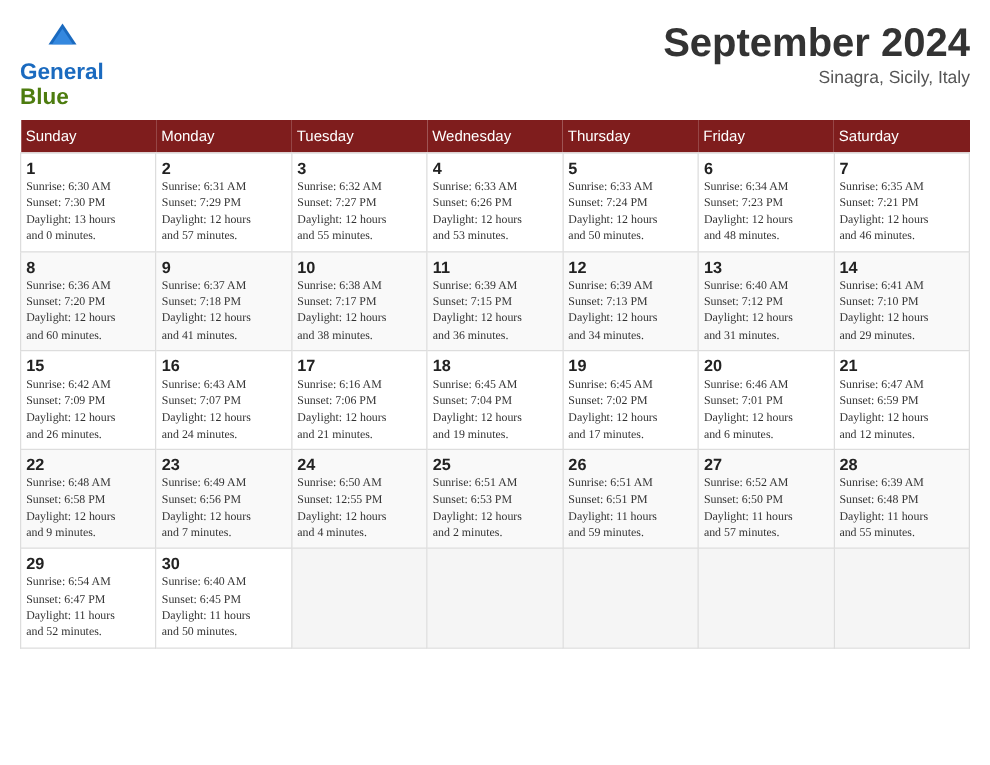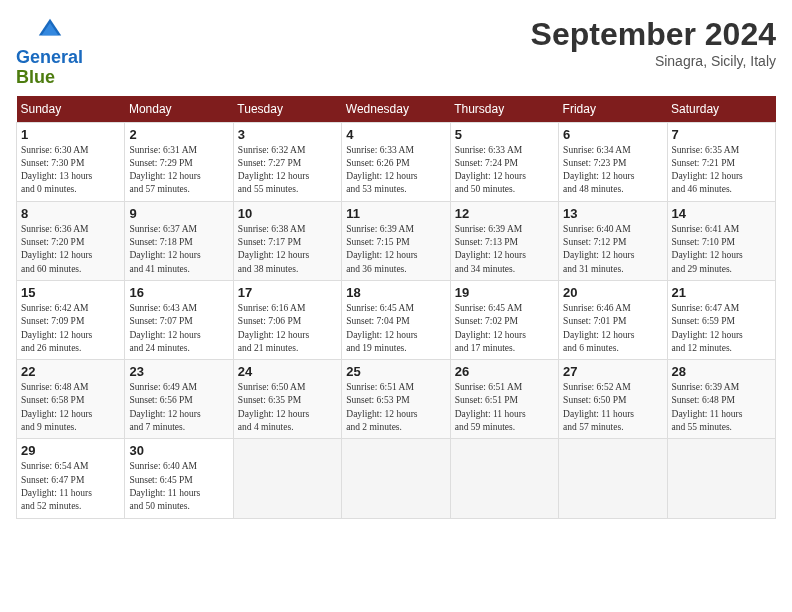--- a/index.html
+++ b/index.html
@@ -214,21 +214,21 @@
         <td>
           <span class="day-num">22</span>
           <div class="day-info"><span>Sunrise: 6:48 AM</span><br><span>Sunset: 6:58 PM</span><br><span>Daylight: 12 hours</span><br><span>and 9 minutes.</span><br></div>
         </td>
         <td>
           <span class="day-num">23</span>
           <div class="day-info"><span>Sunrise: 6:49 AM</span><br><span>Sunset: 6:56 PM</span><br><span>Daylight: 12 hours</span><br><span>and 7 minutes.</span><br></div>
         </td>
         <td>
           <span class="day-num">24</span>
-          <div class="day-info"><span>Sunrise: 6:50 AM</span><br><span>Sunset: 6:35 PM</span><br><span>Daylight: 12 hours</span><br><span>and 4 minutes.</span><br></div>
+          <div class="day-info"><span>Sunrise: 6:50 AM</span><br><span>Sunset: 12:55 PM</span><br><span>Daylight: 12 hours</span><br><span>and 4 minutes.</span><br></div>
         </td>
         <td>
           <span class="day-num">25</span>
           <div class="day-info"><span>Sunrise: 6:51 AM</span><br><span>Sunset: 6:53 PM</span><br><span>Daylight: 12 hours</span><br><span>and 2 minutes.</span><br></div>
         </td>
         <td>
           <span class="day-num">26</span>
           <div class="day-info"><span>Sunrise: 6:51 AM</span><br><span>Sunset: 6:51 PM</span><br><span>Daylight: 11 hours</span><br><span>and 59 minutes.</span><br></div>
         </td>
         <td>

